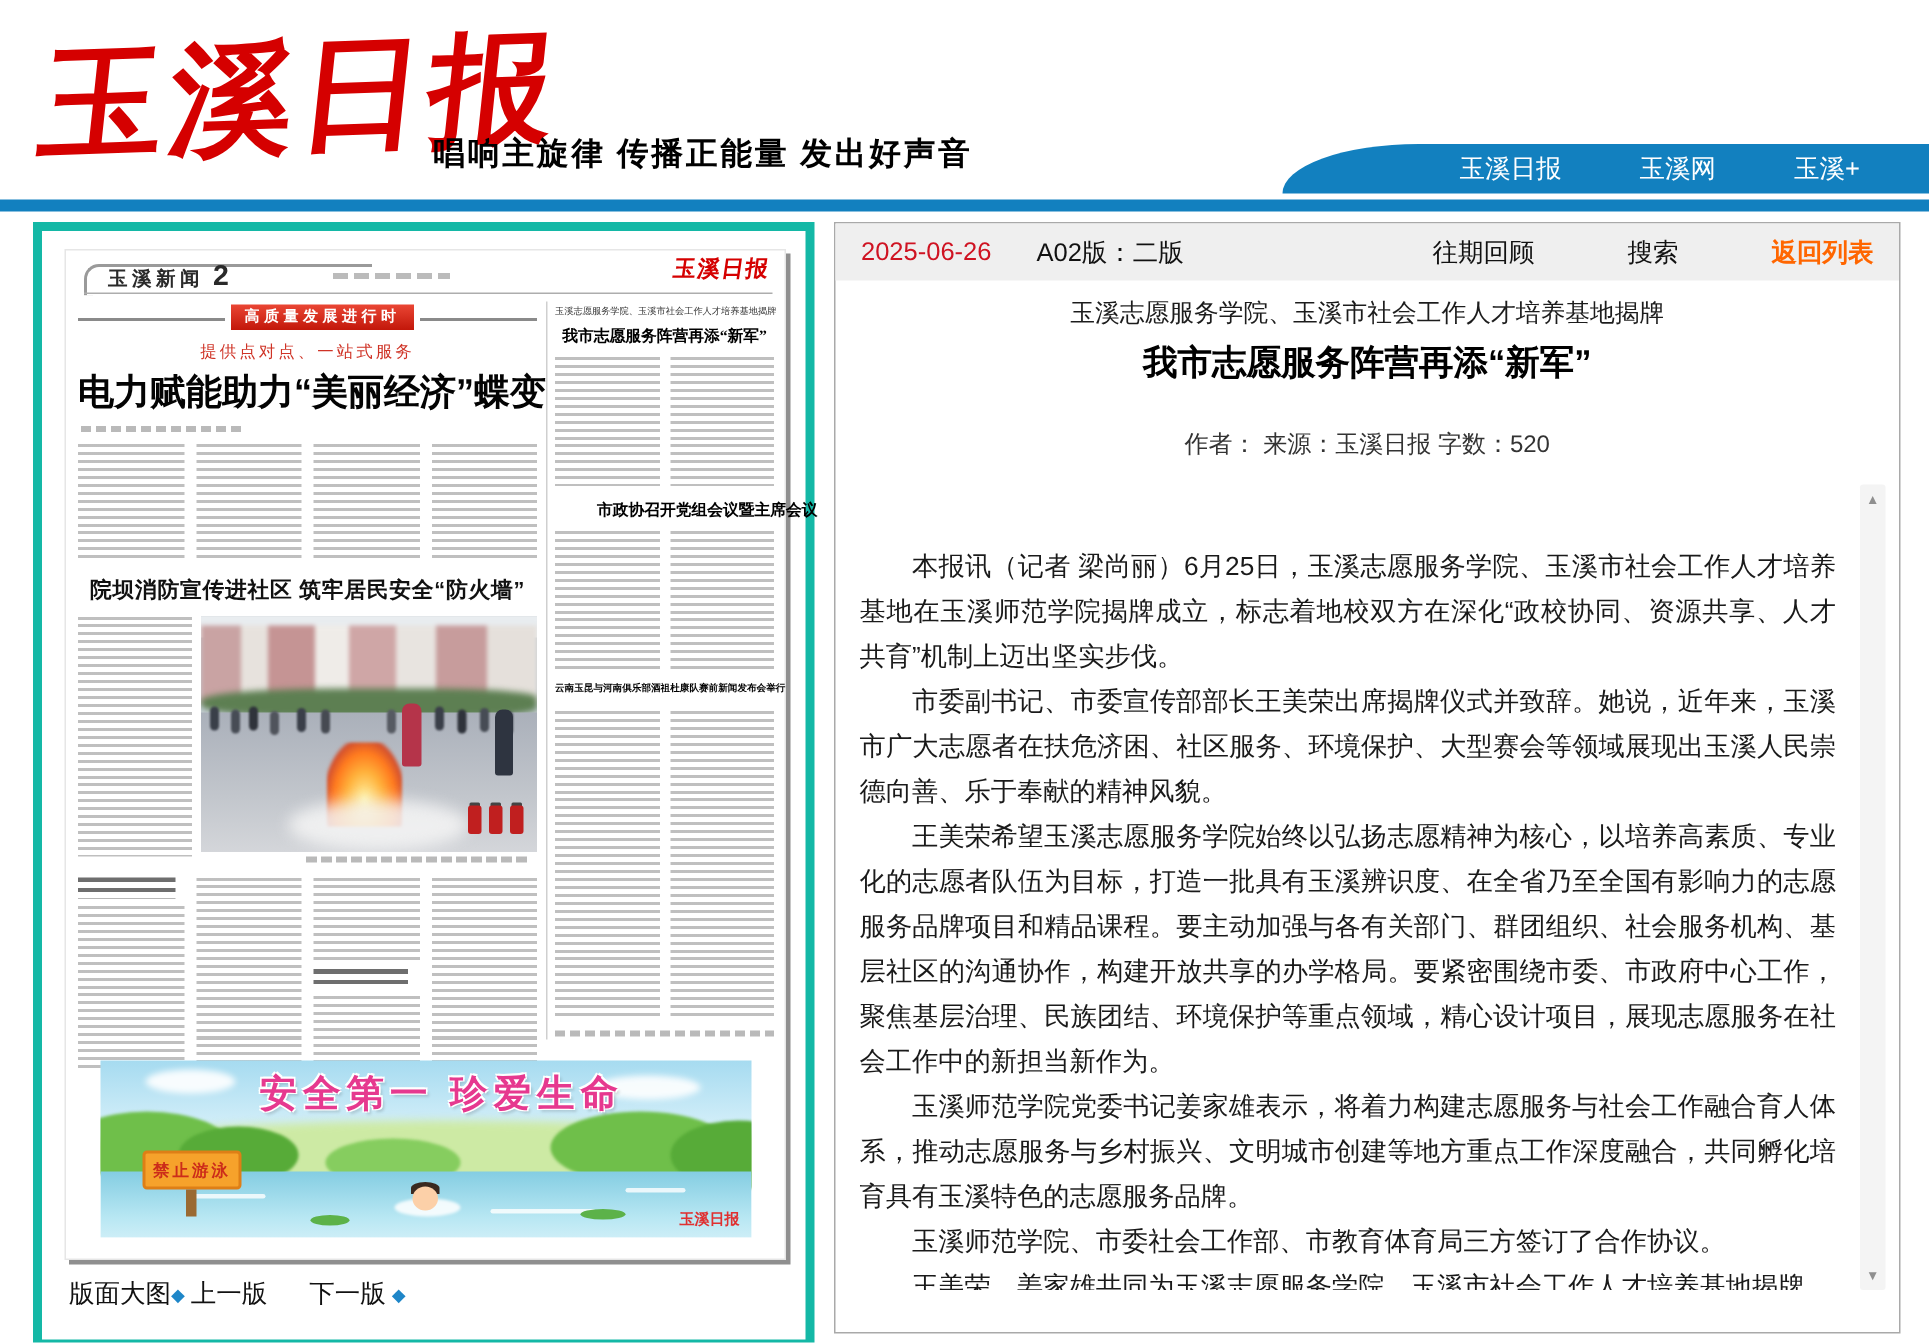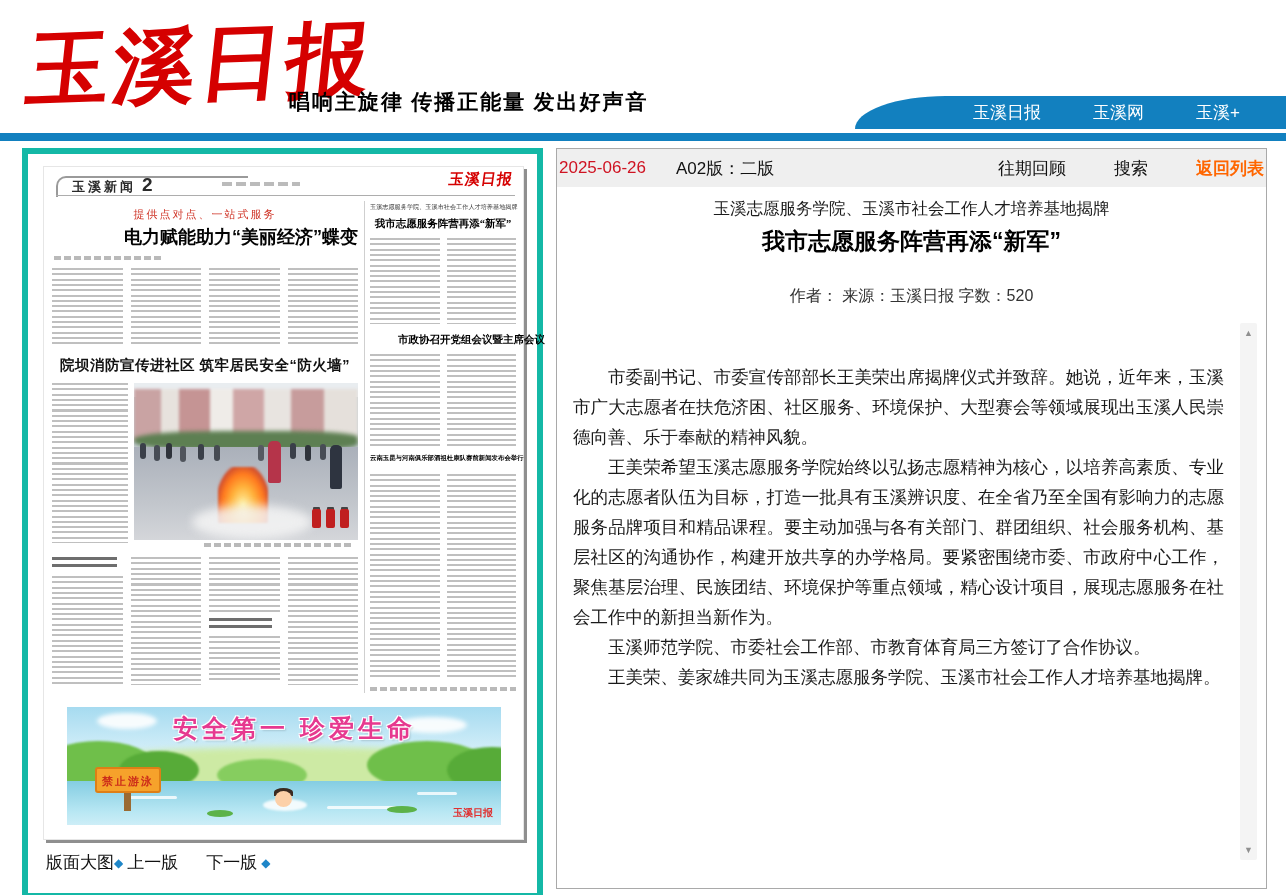--- a/index.html
+++ b/index.html
@@ -40,21 +40,21 @@
   .stripes-dark{background:repeating-linear-gradient(180deg,#6e6e6e 0 3px,transparent 3px 7px);}
   .tinydash{background:repeating-linear-gradient(90deg,#a8a8a8 0 7px,transparent 7px 10px);height:4px;opacity:.8;}
 
   .sec-left{position:absolute;left:8px;top:36px;width:306px;}
   .banner-row{position:relative;height:20px;}
   .banner-line{position:absolute;top:9px;height:2px;background:#8a8a8a;}
   .banner-box{position:absolute;left:102px;top:0;width:122px;height:17px;
         background:linear-gradient(180deg,#ea4634,#c2170a);color:#fff;font-size:10px;font-weight:bold;
         letter-spacing:3px;text-align:center;line-height:17px;white-space:nowrap;}
   .sub-red{text-align:center;color:#cf3326;font-size:11px;margin-top:4px;letter-spacing:2px;}
-  .head1{text-align:right;font-size:18px;font-weight:900;color:#030303;margin-top:3px;letter-spacing:0;white-space:nowrap;}
+  .head1{text-align:left;font-size:24px;font-weight:900;color:#030303;margin-top:3px;letter-spacing:0;white-space:nowrap;}
   .byline-stripe{margin:7px 0 0 2px;width:110px;height:4px;}
   .cols4{display:flex;gap:8px;margin-top:8px;}
   .cols4 .tc{flex:1;}
   .h78{height:78px;} .h128{height:128px;}
   .head2{text-align:center;font-size:14.5px;font-weight:bold;color:#111;margin-top:10px;letter-spacing:.5px;white-space:nowrap;}
   .photorow{position:relative;margin-top:8px;height:166px;}
   .tcol-left{position:absolute;left:0;top:0;width:76px;height:160px;}
   .caption{position:absolute;right:4px;top:160px;width:150px;}
 
   
@@ -108,23 +108,23 @@
   .psa-credit{position:absolute;right:8px;bottom:5px;color:#e03030;font-size:10px;font-weight:bold;font-family:"Liberation Serif",serif;}
 
   
   .left-foot{position:absolute;left:18px;right:16px;top:697px;display:flex;justify-content:flex-start;align-items:center;font-size:17px;color:#111;}
   .pagenav{display:flex;gap:28px;align-items:center;}
   .pagenav .pn{cursor:pointer;display:flex;align-items:center;gap:4px;white-space:nowrap;}
   .diamond{color:#1e86c8;font-size:12px;}
 
   
   .rp-bar{position:absolute;left:0;top:0;right:0;height:38px;background:#efefef;display:flex;align-items:center;
-      font-size:17px;padding:0 2px;box-sizing:border-box;color:#111;}
+      font-size:17px;padding:0 17px;box-sizing:border-box;color:#111;}
   .rp-date{color:#cf1322;margin-right:30px;}
-  .rp-links{margin-left:auto;display:flex;gap:48px;}
+  .rp-links{margin-left:auto;display:flex;gap:62px;}
   .rp-link{cursor:pointer;white-space:nowrap;}
   .rp-back{color:#ff6600;font-weight:bold;}
   .a-kicker{position:absolute;top:49px;left:0;right:0;text-align:center;font-size:16.5px;color:#1c1c1c;}
   .a-title{position:absolute;top:77px;left:0;right:0;text-align:center;font-size:23px;font-weight:bold;color:#000;}
   .a-meta{position:absolute;top:137px;left:0;right:0;text-align:center;font-size:16px;color:#333;}
   .a-body{position:absolute;left:0;top:172px;right:0;bottom:28px;overflow:hidden;}
   .a-inner{padding:41px 42px 0 16px;font-size:17.5px;line-height:30px;color:#1a1a1a;}
   .a-inner p{margin:0;text-indent:2em;text-align:justify;}
   .sbar{position:absolute;right:9px;top:174px;width:17px;height:537px;background:#f4f4f4;border-radius:2px;}
   .sb-arrow{position:absolute;left:0;right:0;text-align:center;color:#8f8f8f;font-size:9px;line-height:10px;cursor:pointer;}
@@ -149,20 +149,25 @@
       <div class="mast-bracket"></div>
       <div class="mast-title">
         <span>玉溪新闻</span><span class="mast-num">2</span>
       </div>
       <div class="mast-tiny"></div>
       <div class="mast-logo">玉溪日报</div>
       <div class="mast-rule"></div>
       <div class="col-divider"></div>
 
       <div class="sec-left">
+        <div class="banner-row">
+          <div class="banner-line" style="left:0;width:98px;"></div>
+          <div class="banner-box">高质量发展进行时</div>
+          <div class="banner-line" style="left:228px;right:0;"></div>
+        </div>
         <div class="sub-red">提供点对点、一站式服务</div>
         <div class="head1">电力赋能助力“美丽经济”蝶变</div>
         <div class="byline-stripe tinydash"></div>
         <div class="cols4">
           <div class="tc h78 stripes"></div>
           <div class="tc h78 stripes"></div>
           <div class="tc h78 stripes"></div>
           <div class="tc h78 stripes"></div>
         </div>
         <div class="head2">院坝消防宣传进社区 筑牢居民安全“防火墙”</div>
@@ -269,22 +274,24 @@
         <span class="rp-link rp-back">返回列表</span>
       </span>
     </div>
 
     <div class="a-kicker">玉溪志愿服务学院、玉溪市社会工作人才培养基地揭牌</div>
     <h1 class="a-title" style="margin:0;">我市志愿服务阵营再添“新军”</h1>
     <div class="a-meta">作者： 来源：玉溪日报 字数：520</div>
 
     <div class="a-body">
       <div class="a-inner">
+        <p>本报讯（记者 梁尚丽）6月25日，玉溪志愿服务学院、玉溪市社会工作人才培养基地在玉溪师范学院揭牌成立，标志着地校双方在深化“政校协同、资源共享、人才共育”机制上迈出坚实步伐。</p>
         <p>市委副书记、市委宣传部部长王美荣出席揭牌仪式并致辞。她说，近年来，玉溪市广大志愿者在扶危济困、社区服务、环境保护、大型赛会等领域展现出玉溪人民崇德向善、乐于奉献的精神风貌。</p>
         <p>王美荣希望玉溪志愿服务学院始终以弘扬志愿精神为核心，以培养高素质、专业化的志愿者队伍为目标，打造一批具有玉溪辨识度、在全省乃至全国有影响力的志愿服务品牌项目和精品课程。要主动加强与各有关部门、群团组织、社会服务机构、基层社区的沟通协作，构建开放共享的办学格局。要紧密围绕市委、市政府中心工作，聚焦基层治理、民族团结、环境保护等重点领域，精心设计项目，展现志愿服务在社会工作中的新担当新作为。</p>
+        <p>玉溪师范学院党委书记姜家雄表示，将着力构建志愿服务与社会工作融合育人体系，推动志愿服务与乡村振兴、文明城市创建等地方重点工作深度融合，共同孵化培育具有玉溪特色的志愿服务品牌。</p>
         <p>玉溪师范学院、市委社会工作部、市教育体育局三方签订了合作协议。</p>
         <p>王美荣、姜家雄共同为玉溪志愿服务学院、玉溪市社会工作人才培养基地揭牌。</p>
       </div>
     </div>
 
     <div class="sbar">
       <div class="sb-arrow sb-up">▲</div>
       <div class="sb-arrow sb-down">▼</div>
     </div>
   </div>

